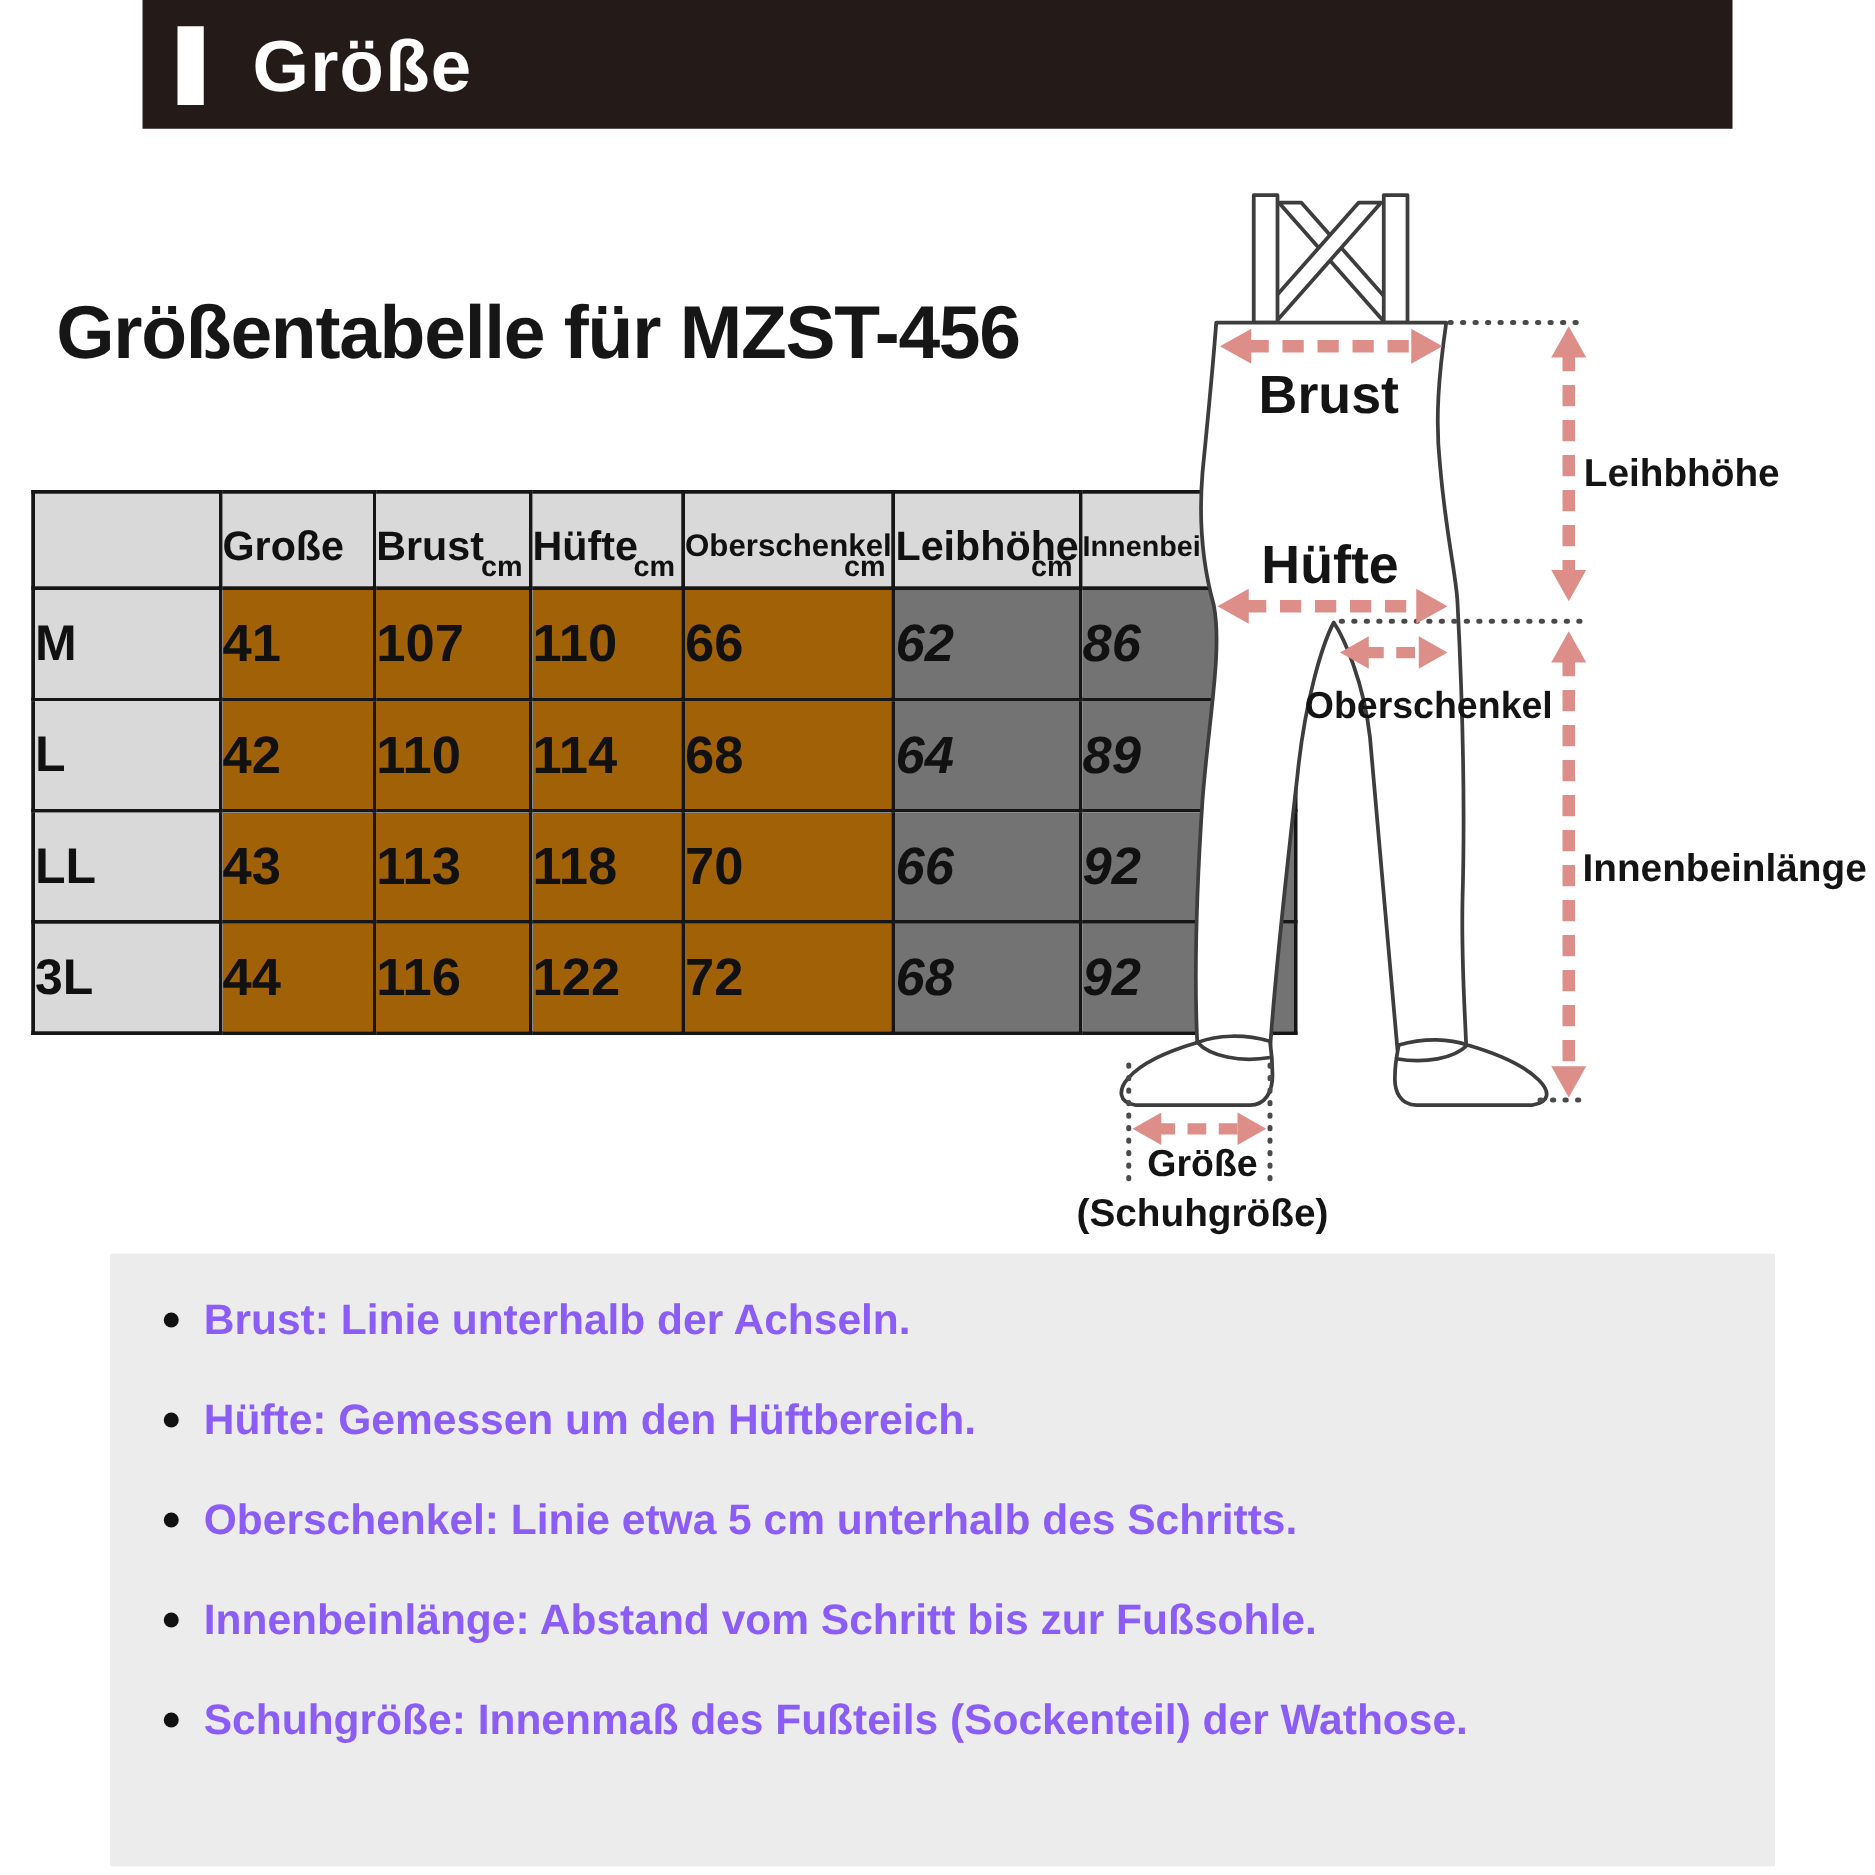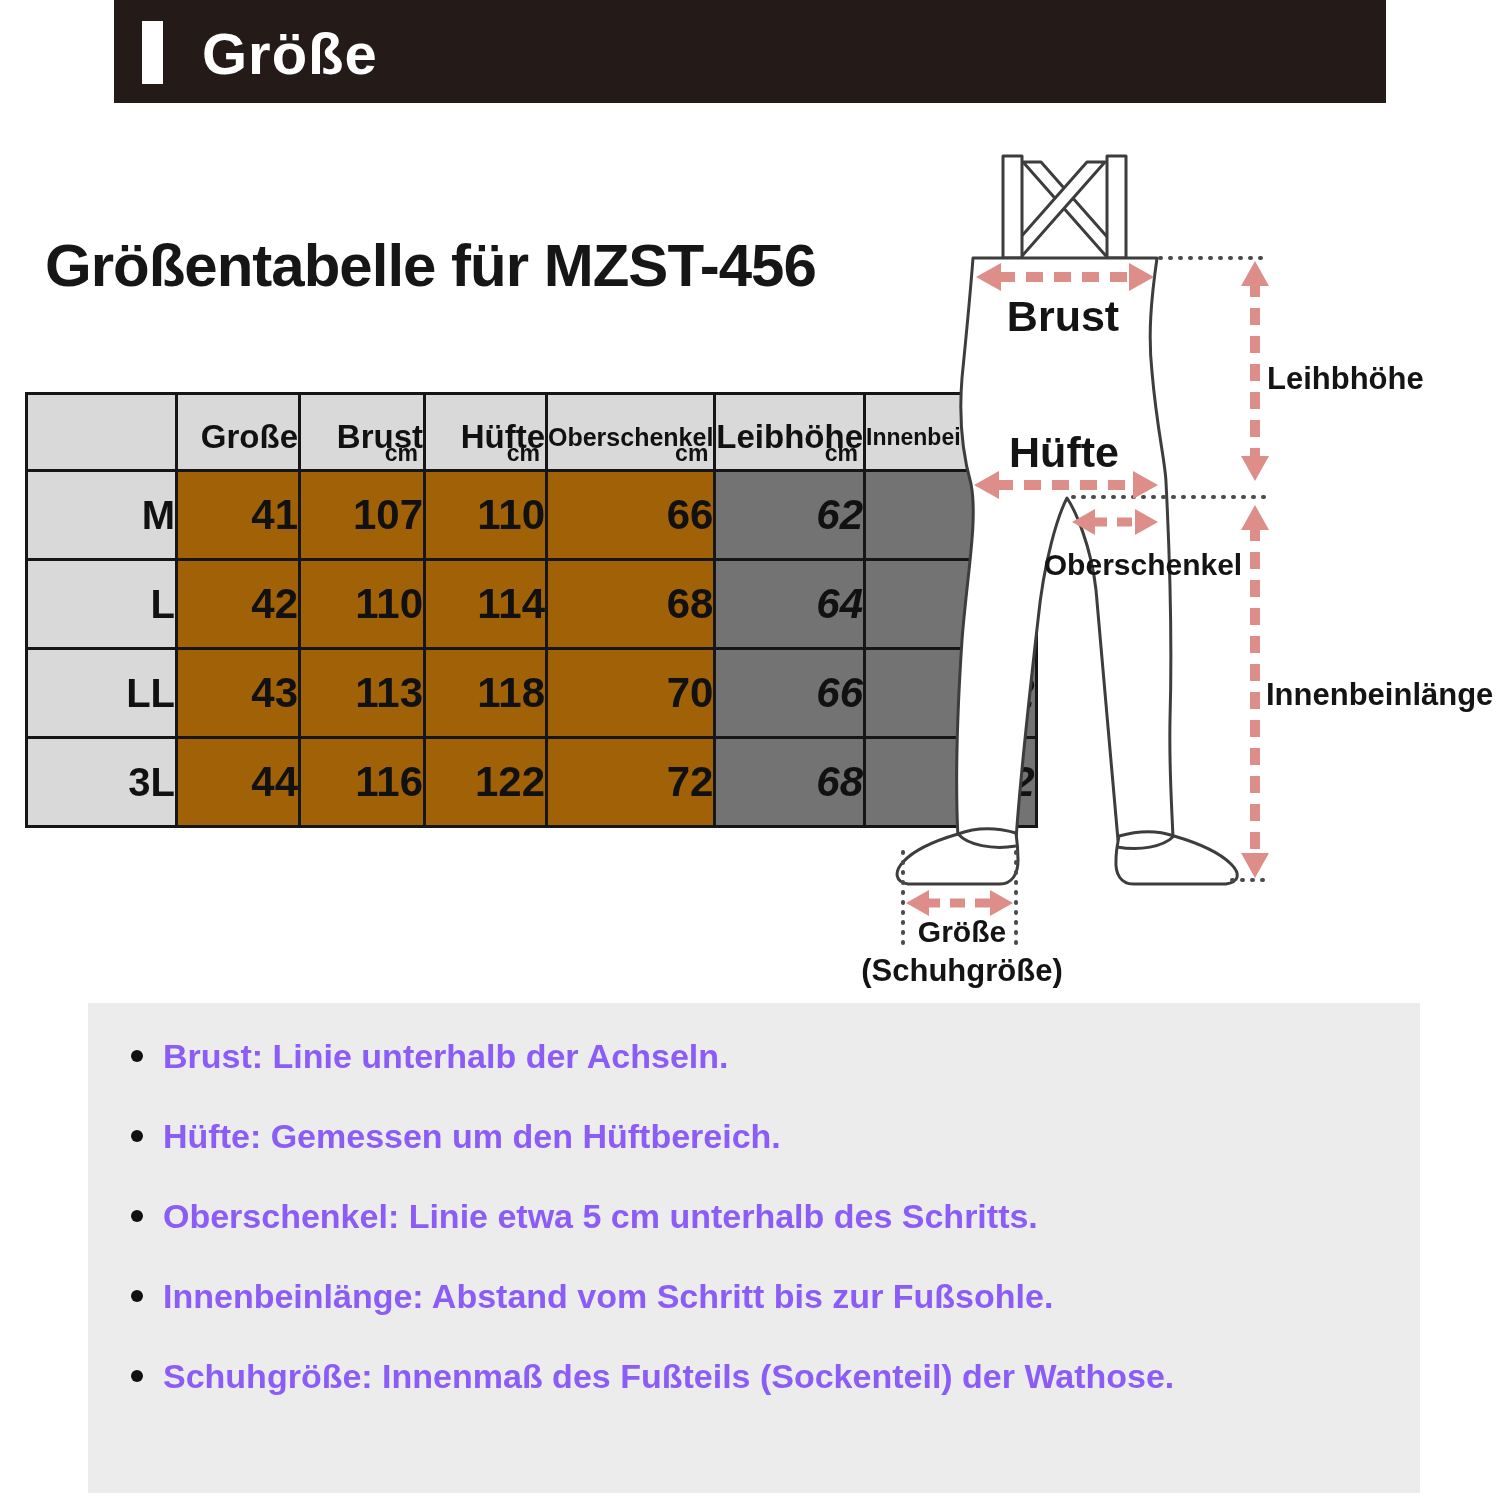--- a/index.html
+++ b/index.html
@@ -18,21 +18,21 @@
   .heading { position:absolute; left:45px; top:231px; font-size:60px; font-weight:bold;
              color:#161616; letter-spacing:-1px; white-space:nowrap; }
 
   
   table.size-table { position:absolute; left:25px; top:392px; border-collapse:collapse;
                      table-layout:fixed; }
   .size-table col.c0 { width:150px; } .size-table col.c1 { width:123px; }
   .size-table col.c2 { width:125px; } .size-table col.c3 { width:122px; }
   .size-table col.c4 { width:125px; } .size-table col.c5 { width:122px; }
   .size-table col.c6 { width:125px; }
-  .size-table th, .size-table td { border:3px solid #161616; text-align:right;
+  .size-table th, .size-table td { border:3px solid #161616; text-align:left;
                                    vertical-align:middle; position:relative; }
   .size-table thead tr { height:77px; }
   .size-table tbody tr { height:89px; }
   .size-table thead th { background:#d9d9d9; font-weight:bold; font-size:31px; color:#111; }
   .size-table thead th .col-label { display:inline-block; padding-top:10px; }
   .size-table thead th.small  { font-size:25px; }
   .size-table thead th.xsmall { font-size:23px; }
   .size-table thead th.big    { font-size:33px; }
   .size-table thead th .unit { position:absolute; right:5px; bottom:2px;
                                font-size:23px; font-weight:bold; }

